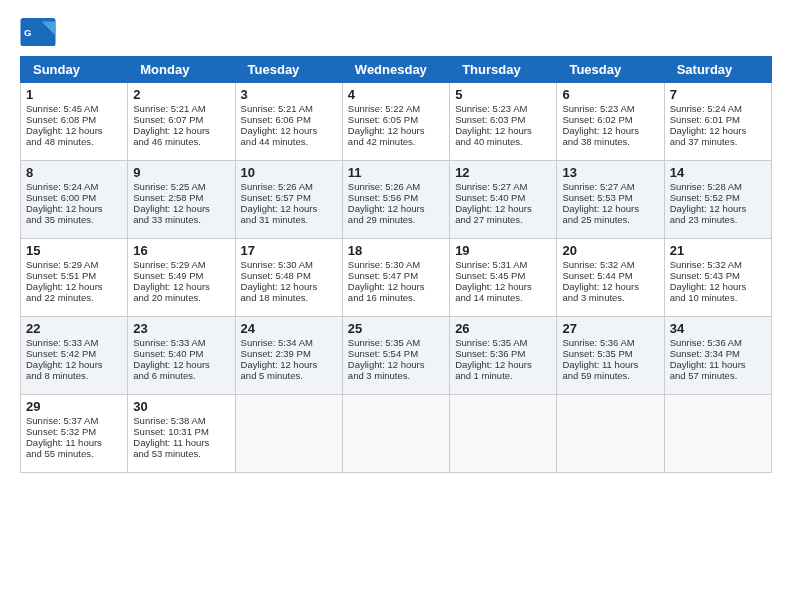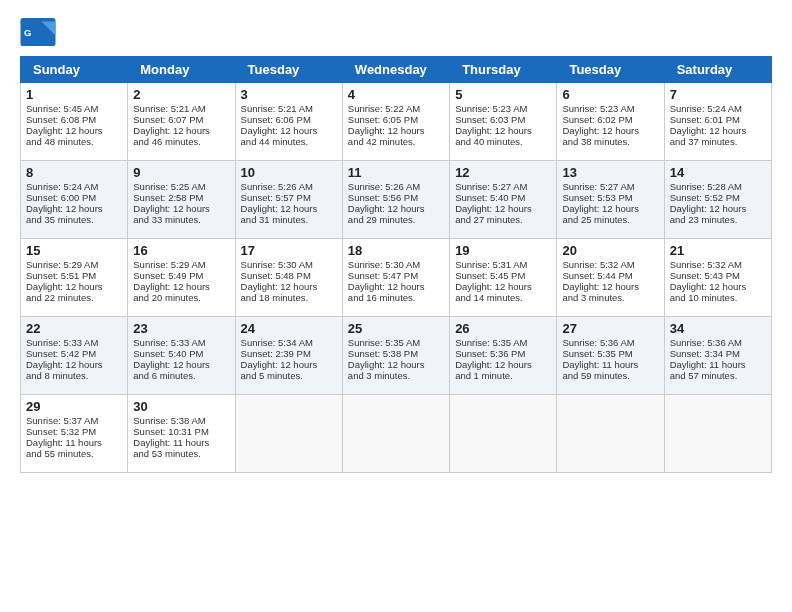--- a/index.html
+++ b/index.html
@@ -297,21 +297,21 @@
           <td>
             <span class="day-number">24</span>
             <div>Sunrise: 5:34 AM</div>
             <div>Sunset: 2:39 PM</div>
             <div>Daylight: 12 hours</div>
             <div>and 5 minutes.</div>
           </td>
           <td>
             <span class="day-number">25</span>
             <div>Sunrise: 5:35 AM</div>
-            <div>Sunset: 5:38 PM</div>
+            <div>Sunset: 5:54 PM</div>
             <div>Daylight: 12 hours</div>
             <div>and 3 minutes.</div>
           </td>
           <td>
             <span class="day-number">26</span>
             <div>Sunrise: 5:35 AM</div>
             <div>Sunset: 5:36 PM</div>
             <div>Daylight: 12 hours</div>
             <div>and 1 minute.</div>
           </td>

